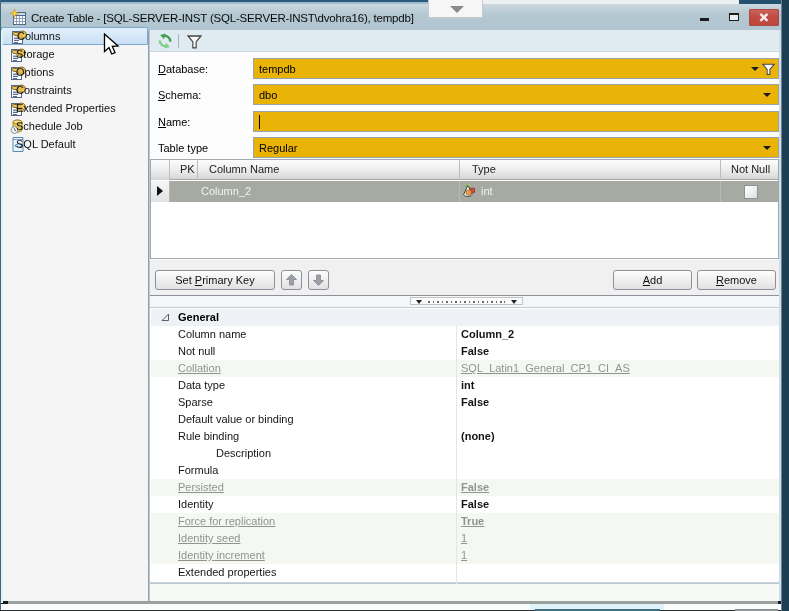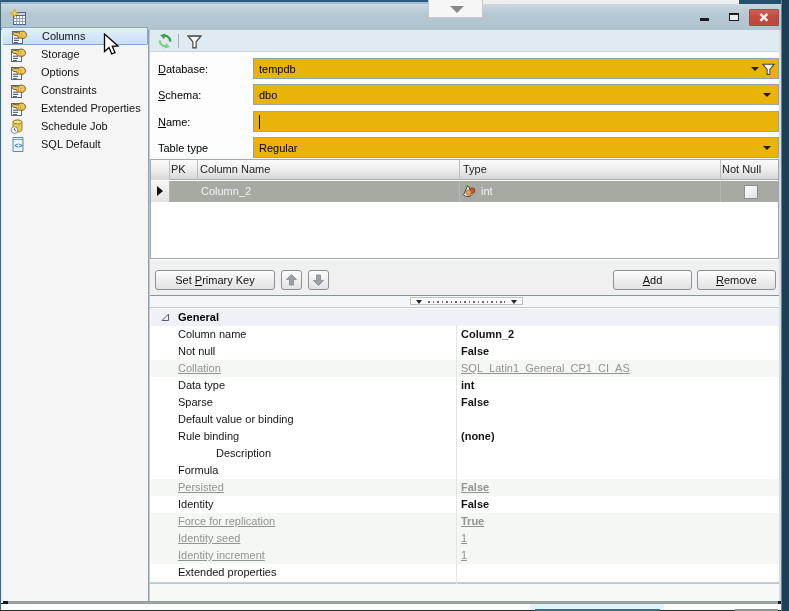--- a/index.html
+++ b/index.html
@@ -19,39 +19,39 @@
 #btn-max { position:absolute; left:729px; top:9px; width:10px; height:8px; border:1px solid #1c1c1c; border-top:2px solid #1c1c1c; background:#e8eef2; }
 #btn-close { position:absolute; left:749px; top:5px; width:30px; height:17px; border-radius:2px;
   background:linear-gradient(#cb635b,#c24a41 45%,#bd463e); border:1px solid #ab4840; border-radius:1px; }
 #toptab { position:absolute; left:428px; top:0; width:55px; height:18px; background:#f6f6f6;
   border:1px solid #c9c9c9; border-top:none; border-radius:0 0 2px 2px; }
 #toptab .tri { position:absolute; left:21px; top:6px; width:0; height:0;
   border-left:7px solid transparent; border-right:7px solid transparent; border-top:7px solid #8a8a8a; }
 
 #sidebar { position:absolute; left:1px; top:30px; width:148px; height:571px; background:#f4f5f4; border-right:1px solid #939ea6; }
 .sbitem { position:absolute; left:0; width:147px; height:18px; }
-.sbitem .lbl { position:absolute; left:40px; top:2px; font-size:11px; color:#111; white-space:nowrap; }
+.sbitem .lbl { position:absolute; left:15px; top:2px; font-size:11px; color:#111; white-space:nowrap; }
 .sbitem.sel { background:linear-gradient(#e3f0fb,#c8dff3); border:1px solid #7fa8d0; border-radius:1px; }
 .sbicon { position:absolute; left:9px; top:0px; }
 
 #content { position:absolute; left:150px; top:30px; width:629px; height:473px; background:#fdfdfe; }
 #toolbar { position:absolute; left:0; top:0; width:629px; height:22px; background:#e0eaf1; border-bottom:1px solid #c9d6de; }
 #tb-sep { position:absolute; left:28px; top:4px; width:1px; height:14px; background:#a3b4bf; }
 
 .flabel { position:absolute; left:8px; font-size:11px; color:#000; white-space:nowrap; }
 .u { text-decoration:underline; }
 .combo { position:absolute; left:103px; width:526px; height:21px; background:#eab308; border:1px solid #98a4ab; }
 .combo .val { position:absolute; left:5px; top:4px; font-size:11px; }
 .combo .arr { position:absolute; right:7px; top:8px; width:0; height:0;
   border-left:4px solid transparent; border-right:4px solid transparent; border-top:4px solid #1b1b1b; }
 
 #grid { position:absolute; left:0; top:129px; width:629px; height:100px; border:1px solid #a2aab1; background:#fff; }
 #ghead { position:absolute; left:0; top:0; width:627px; height:20px;
   background:linear-gradient(#fcfcfc,#ececec 55%,#d6d6d6); border-bottom:1px solid #a8a8a8; }
-.gh { position:absolute; top:3px; font-size:11px; color:#222; white-space:nowrap; }
+.gh { position:absolute; top:3px; font-size:11px; color:#222; white-space:nowrap;margin-left:9px; }
 .gsep { position:absolute; top:0; width:1px; height:20px; background:#bdbdbd; }
 #grow { position:absolute; left:0; top:21px; width:627px; height:21px; background:#a7aaa3; }
 #gsel { position:absolute; left:0; top:21px; width:19px; height:21px;
   background:linear-gradient(#f6f6f6,#e2e2e2); border-right:1px solid #b5b5b5; }
 #gsel .tri { position:absolute; left:6px; top:5px; width:0; height:0;
   border-top:5px solid transparent; border-bottom:5px solid transparent; border-left:6px solid #111; }
 #gselh { position:absolute; left:0; top:0; width:19px; height:20px; background:linear-gradient(#fcfcfc,#ececec 55%,#d6d6d6); border-right:1px solid #bdbdbd; }
 
 #btnpanel { position:absolute; left:0; top:230px; width:629px; height:36px; background:#f0f0f0; border-bottom:1px solid #8b9299; }
 .wbtn { position:absolute; top:10px; height:20px; background:linear-gradient(#fefefe,#f0f0f1 45%,#e2e2e4);
@@ -93,20 +93,21 @@
       <div id="topedge4"></div>
   <div id="titlebar">
     <div id="title-icon">
       <svg width="17" height="17" viewBox="0 0 17 17">
         <rect x="3.5" y="3.5" width="12" height="12" fill="#fff" stroke="#50647e"></rect>
         <path d="M3.5 6.5 H15.5 M6.5 6.5 V15.5 M9.5 6.5 V15.5 M12.5 6.5 V15.5 M3.5 9.5 H15.5 M3.5 12.5 H15.5" stroke="#8aa2bd" stroke-width="1"></path>
         <rect x="3.5" y="3.5" width="12" height="3" fill="#c8d8e8" stroke="#50647e"></rect>
         <path d="M4.5 0 L5.6 3.2 L8.8 4.3 L5.6 5.4 L4.5 8.6 L3.4 5.4 L0.2 4.3 L3.4 3.2 Z" fill="#ffd94a" stroke="#c49a1a" stroke-width="0.7"></path>
       </svg>
     </div>
+    <div id="title-text">Create Table - [SQL-SERVER-INST (SQL-SERVER-INST\dvohra16), tempdb]</div>
     <div id="btn-min"></div>
     <div id="btn-max"></div>
     <div id="btn-close">
           <svg width="28" height="15" viewBox="0 0 28 15">
             <path d="M10.4 3.8 L17.4 10.8 M17.4 3.8 L10.4 10.8" stroke="#f6eceb" stroke-width="2.5" stroke-linecap="butt"></path>
           </svg>
         </div>
   </div>
   <div id="sidebar">
     <div class="sbitem sel" style="top:-3px;">

